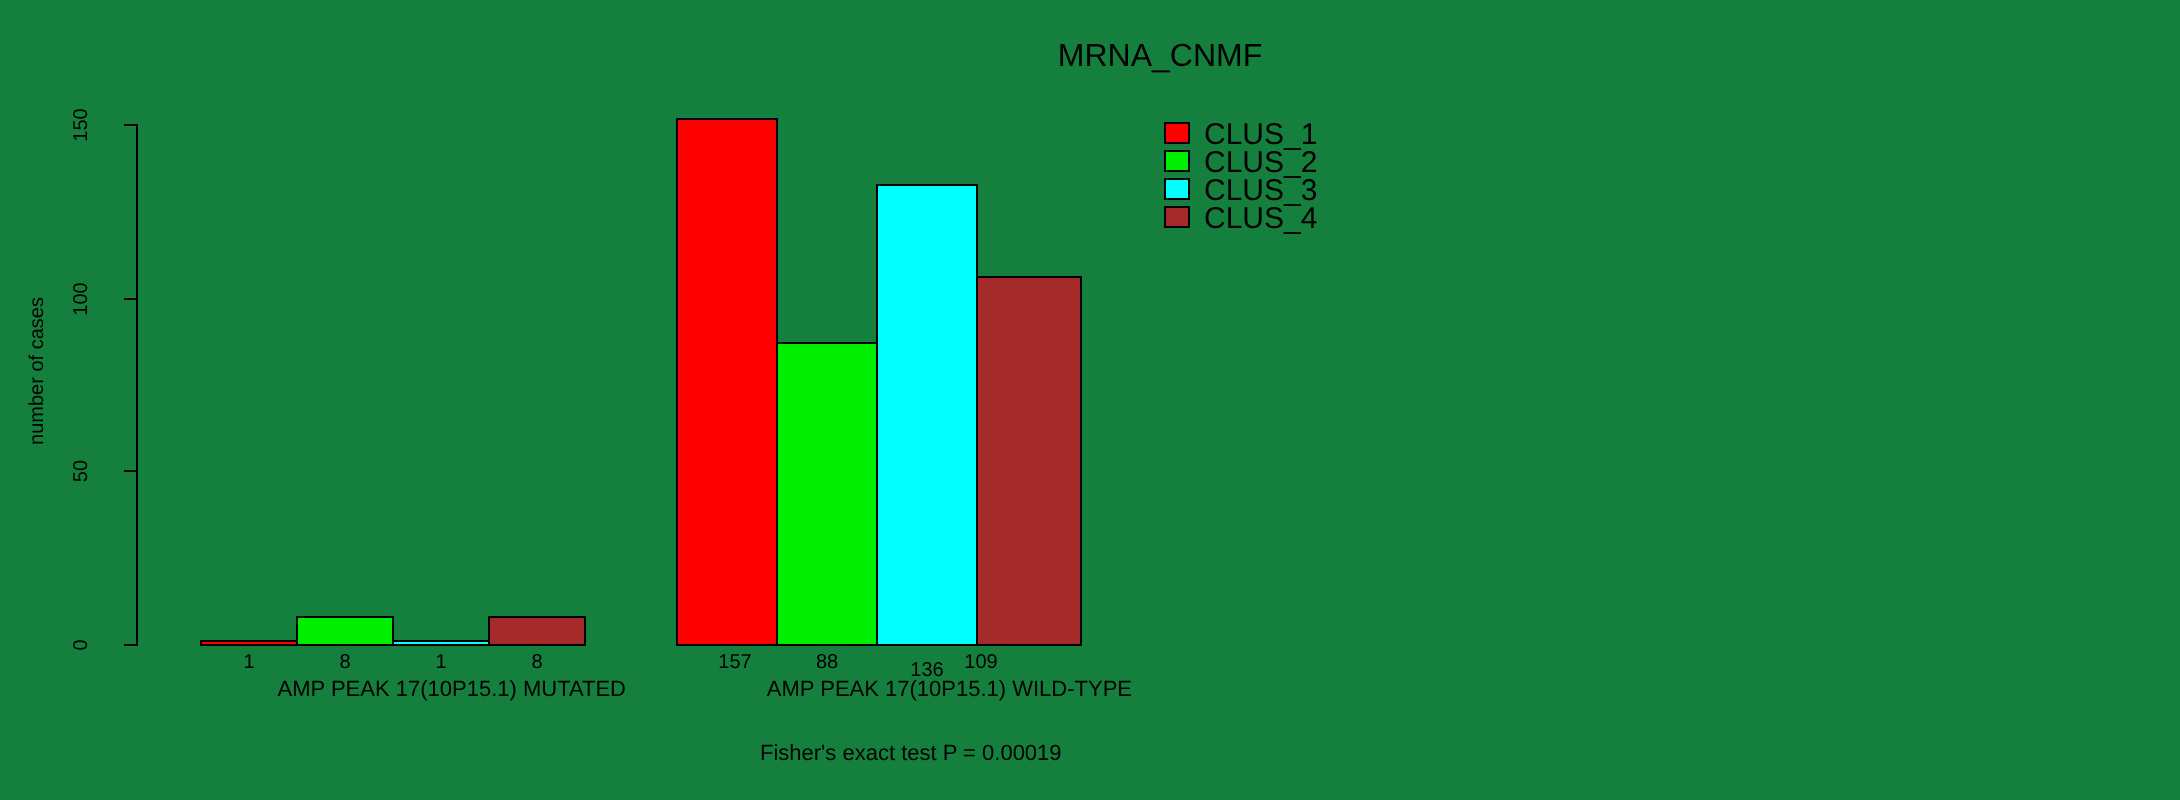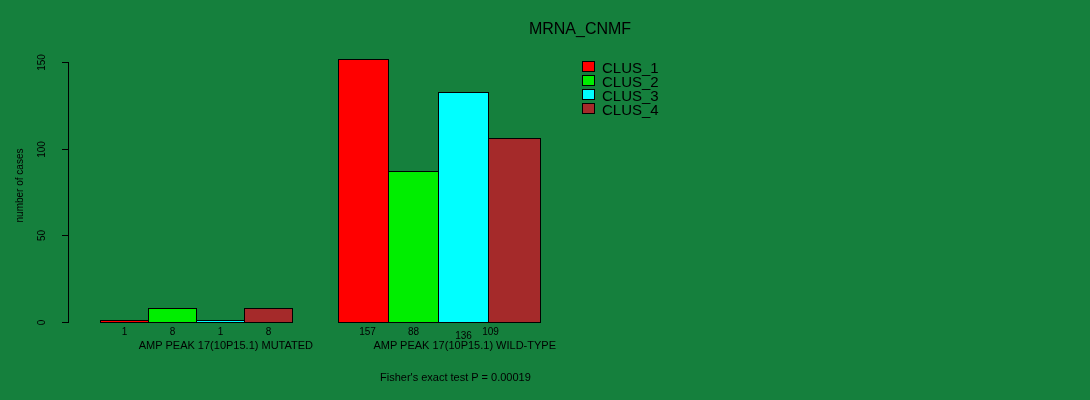--- a/index.html
+++ b/index.html
@@ -188,21 +188,21 @@
     <div class="bar" style="left:338px; width:51px; top:59px;  height:264px; background:#FF0000;"></div>
     <div class="bar" style="left:388px; width:51px; top:171px; height:152px; background:#00EE00;"></div>
     <div class="bar" style="left:438px; width:51px; top:92px;  height:231px; background:#00FFFF;"></div>
     <div class="bar" style="left:488px; width:53px; top:138px; height:185px; background:#A52A2A;"></div>
 
     <div class="bar-value" style="left:342px; width:51px; top:326px;">157</div>
     <div class="bar-value" style="left:388px; width:51px; top:326px;">88</div>
     <div class="bar-value" style="left:438px; width:51px; top:330px;">136</div>
     <div class="bar-value" style="left:464px; width:53px; top:326px;">109</div>
 
-    <div class="group-label" style="left:323px; width:233px;">AMP PEAK 17(10P15.1) WILD-TYPE</div>
+    <div class="group-label" style="left:333px; width:233px;">AMP PEAK 17(10P15.1) WILD-TYPE</div>
 
   </div>
 
   <div id="legend">
 
     <div class="legend-row">
       <span class="legend-swatch" style="background:#FF0000;"></span>
       <span class="legend-label">CLUS_1</span>
     </div>
 

